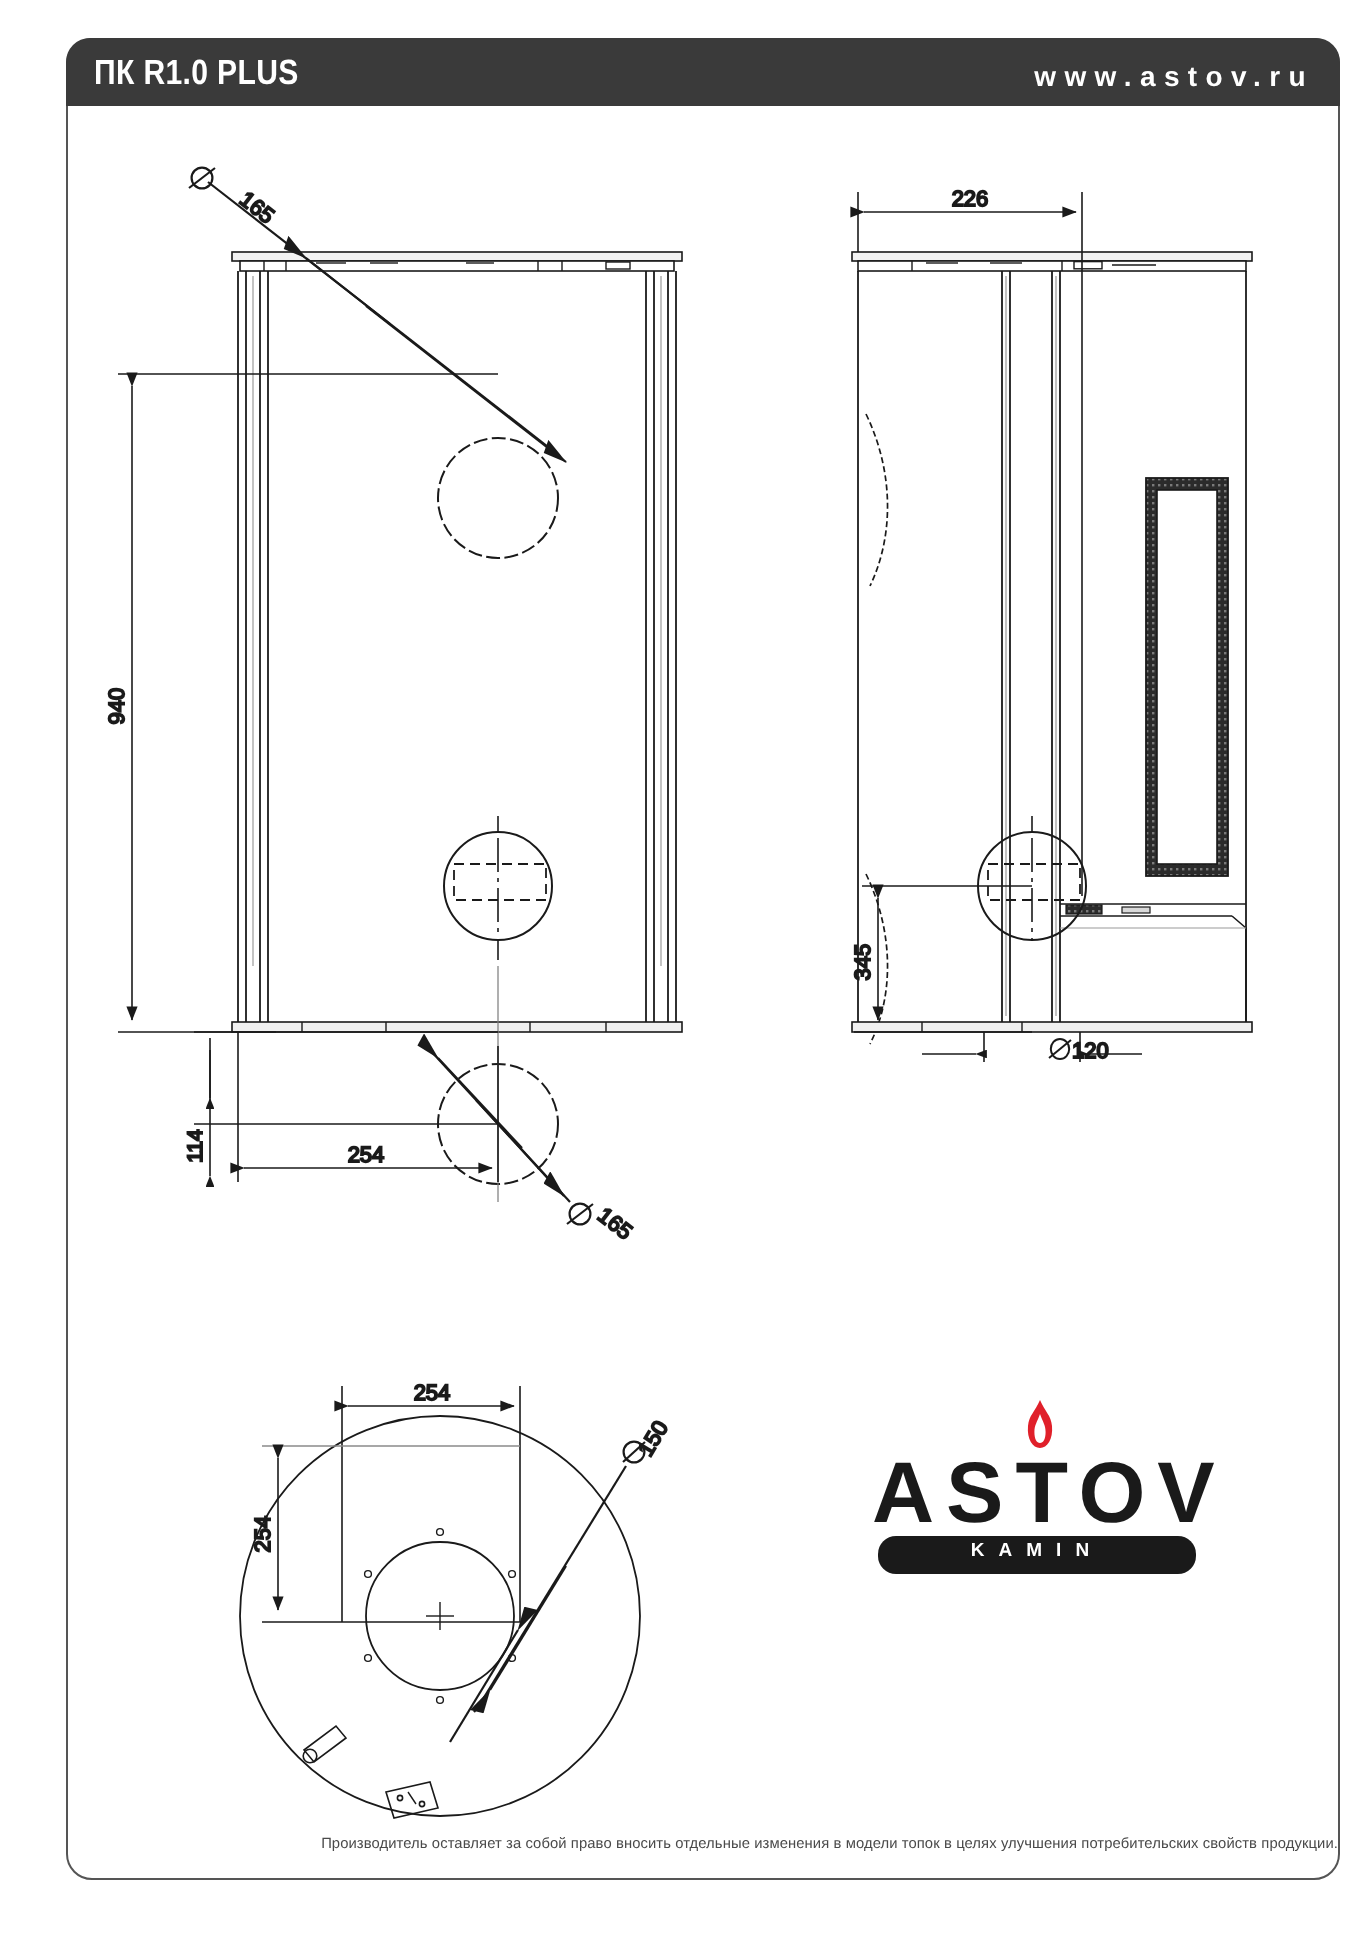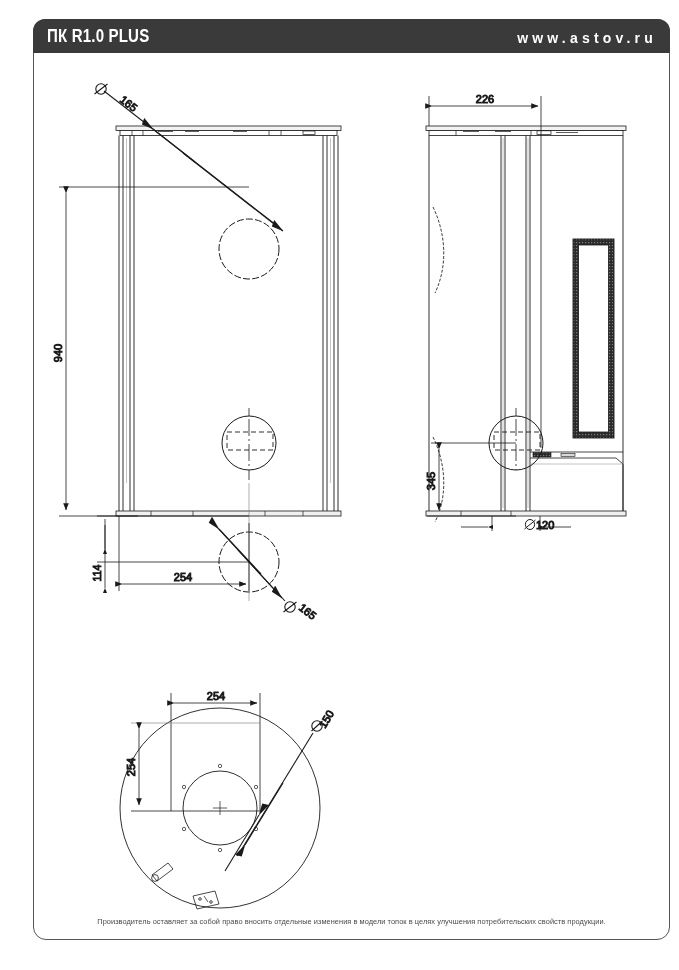--- a/index.html
+++ b/index.html
@@ -53,21 +53,21 @@
     font-size: 14px;
     font-weight: bold;
     letter-spacing: 4.2px;
     white-space: nowrap;
   }
   
   .footer-note {
     position: absolute;
     left: 22px; top: 917px;
     width: 635px;
-    text-align: center;
+    text-align: right;
     font-size: 7.4px;
     color: #4a4a4a;
     letter-spacing: 0.05px;
     white-space: nowrap;
   }
   
   .canvas {
     position: absolute;
     left: 21px; top: 53px;
     width: 637px; height: 860px;
@@ -385,16 +385,27 @@
           <line x1="225" y1="763" x2="185" y2="828" stroke-width="1.1" marker-end="url(#arL)" opacity="0"></line>
           <line x1="226" y1="762" x2="192" y2="818" stroke-width="1.1" marker-start="url(#arL)"></line>
           <ellipse cx="284" cy="673" rx="5.2" ry="5.2" stroke-width="1.1"></ellipse>
           <line x1="278.5" y1="678" x2="289.5" y2="668" stroke-width="1.1"></line>
         </g>
         <text x="292" y="676" transform="rotate(-59 292 676)" font-family="Liberation Sans, sans-serif" font-size="11" fill="#1a1a1a">150</text>
       </g>
     </svg>
   </div>
 
+  <div class="logo">
+    <div class="logo-flame">
+      <svg width="20" height="28" viewBox="0 0 20 28">
+        <path d="M10 0 C12.5 6 15.5 7.5 16 13 C16.6 19.5 13.6 24 10 24 C6.4 24 3.4 19.5 4 13 C4.5 7.5 7.5 6 10 0 Z" fill="#e0202a"></path>
+        <path d="M10 7 C11.4 11 12.8 12.5 12.8 16 C12.8 19.6 11.6 21.5 10 21.5 C8.4 21.5 7.2 19.6 7.2 16 C7.2 12.5 8.6 11 10 7 Z" fill="#ffffff"></path>
+      </svg>
+    </div>
+    <div class="logo-word">ASTOV</div>
+    <div class="logo-bar"></div>
+    <div class="logo-sub">KAMIN</div>
+  </div>
 
   <div class="footer-note">Производитель оставляет за собой право вносить отдельные изменения в модели топок в целях улучшения потребительских свойств продукции.</div>
 
 </div>
 
 </body></html>

